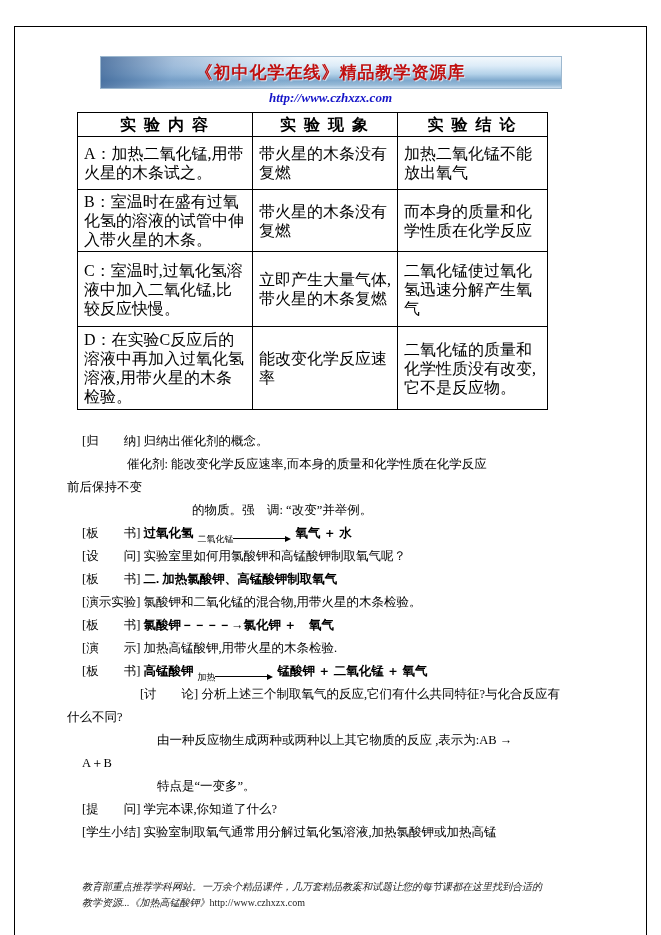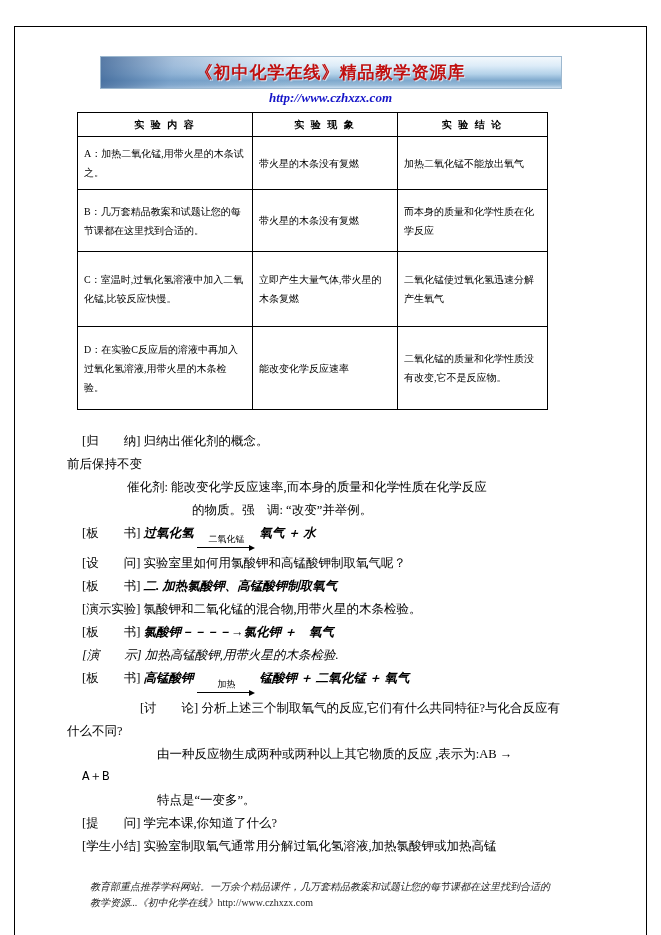--- a/index.html
+++ b/index.html
@@ -44,21 +44,21 @@
     font-style: italic;
     color: var(--link-blue, #1414c8);
     cursor: pointer;
   }
   
   table.exp {
     border-collapse: collapse;
     table-layout: fixed;
     width: 470px;
     margin: 6px 0 0 62px;
-    font-size: 10px;
+    font-size: 16px;
   }
   table.exp th, table.exp td {
     border: 1px solid #000;
     padding: 2px 6px;
     vertical-align: middle;
     line-height: 19px;
     text-align: left;
     overflow: hidden;
   }
   table.exp th {
@@ -77,45 +77,45 @@
   
   .lesson-body {
     margin: 20px 28px 0 52px;
     font-size: 12.5px;
   }
   .lesson-body .line {
     line-height: 23px;
     min-height: 23px;
     white-space: nowrap;
   }
-  .lesson-body .bold { font-weight: bold; font-style: italic; }
+  .lesson-body .bold { font-weight: bold; }
   
   .rxn {
     display: inline-flex;
-    flex-direction: column;
+    flex-direction: row;
     align-items: center;
     vertical-align: -5px;
     margin: 0 4px;
   }
   .rxn-top { font-size: 9px; line-height: 10px; }
   .rxn-shaft { position: relative; display: block; width: 58px; height: 8px; }
   .rxn-shaft::before {
     content: ""; position: absolute; left: 0; right: 4px; top: 3px;
     border-top: 1px solid #000;
   }
   .rxn-shaft::after {
     content: ""; position: absolute; right: 0; top: 0.5px;
     border-left: 6px solid #000;
     border-top: 3px solid transparent;
     border-bottom: 3px solid transparent;
   }
   
   .footer {
     position: absolute;
-    left: 75px; bottom: 28px;
+    left: 67px; bottom: 28px;
     width: 490px;
     font-size: 10px;
     line-height: 16px;
     font-style: italic;
     color: #222;
   }
   .footer .url { font-style: normal; }
 </style>
 </head>
 <body>
@@ -140,64 +140,64 @@
           <th>实 验 结 论</th>
         </tr>
     </thead>
     <tbody>
         <tr>
           <td>A：加热二氧化锰,用带火星的木条试之。</td>
           <td>带火星的木条没有复燃</td>
           <td>加热二氧化锰不能放出氧气</td>
         </tr>
         <tr>
-          <td>B：几万套精品教案和试题让您的每节课都在这里找到合适的。</td>
+          <td>B：室温时在盛有过氧化氢的溶液的试管中伸入带火星的木条。</td>
           <td>带火星的木条没有复燃</td>
           <td>而本身的质量和化学性质在化学反应</td>
         </tr>
         <tr>
           <td>C：室温时,过氧化氢溶液中加入二氧化锰,比较反应快慢。</td>
           <td>立即产生大量气体,带火星的木条复燃</td>
           <td>二氧化锰使过氧化氢迅速分解产生氧气</td>
         </tr>
         <tr>
           <td>D：在实验C反应后的溶液中再加入过氧化氢溶液,用带火星的木条检验。</td>
           <td>能改变化学反应速率</td>
           <td>二氧化锰的质量和化学性质没有改变,它不是反应物。</td>
         </tr>
       </tbody>
   </table>
 
   <div class="lesson-body">
       <div class="line" style="margin-left: 15px;"><span>[归　　纳] 归纳出催化剂的概念。</span></div>
+      <div class="line" style="margin-left: 60px;"><span>催化剂: 能改变化学反应速率,而本身的质量和化学性质在化学反应</span></div>
       <div class="line" style="margin-left: 0px;"><span>前后保持不变</span></div>
-      <div class="line" style="margin-left: 60px;"><span>催化剂: 能改变化学反应速率,而本身的质量和化学性质在化学反应</span></div>
       <div class="line" style="margin-left: 125px;"><span>的物质。强　调: “改变”并举例。</span></div>
       <div class="line" style="margin-left: 15px;"><span>[板　　书] </span><span class="bold">过氧化氢</span><span class="rxn">
           <span class="rxn-top">二氧化锰</span>
           <span class="rxn-shaft"></span>
         </span><span class="bold">氧气 ＋ 水</span></div>
       <div class="line" style="margin-left: 15px;"><span>[设　　问] 实验室里如何用氯酸钾和高锰酸钾制取氧气呢？</span></div>
       <div class="line" style="margin-left: 15px;"><span>[板　　书] </span><span class="bold">二. 加热氯酸钾、高锰酸钾制取氧气</span></div>
       <div class="line" style="margin-left: 15px;"><span>[演示实验] 氯酸钾和二氧化锰的混合物,用带火星的木条检验。</span></div>
       <div class="line" style="margin-left: 15px;"><span>[板　　书] </span><span class="bold">氯酸钾－－－－→氯化钾 ＋　氧气</span></div>
-      <div class="line" style="margin-left: 15px; font-style: italic;"><span>[演　　示] 加热高锰酸钾,用带火星的木条检验.</span></div>
+      <div class="line" style="margin-left: 15px;"><span>[演　　示] 加热高锰酸钾,用带火星的木条检验.</span></div>
       <div class="line" style="margin-left: 15px;"><span>[板　　书] </span><span class="bold">高锰酸钾</span><span class="rxn">
           <span class="rxn-top">加热</span>
           <span class="rxn-shaft"></span>
         </span><span class="bold">锰酸钾 ＋ 二氧化锰 ＋ 氧气</span></div>
       <div class="line" style="margin-left: 15px; text-align: center;"><span>[讨　　论] 分析上述三个制取氧气的反应,它们有什么共同特征?与化合反应有</span></div>
       <div class="line" style="margin-left: 0px;"><span>什么不同?</span></div>
       <div class="line" style="margin-left: 90px;"><span>由一种反应物生成两种或两种以上其它物质的反应 ,表示为:AB →</span></div>
-      <div class="line" style="margin-left: 15px; font-family: Liberation Mono, monospace;"><span>A＋B</span></div>
+      <div class="line" style="margin-left: 15px;"><span>A＋B</span></div>
       <div class="line" style="margin-left: 90px;"><span>特点是“一变多”。</span></div>
       <div class="line" style="margin-left: 15px;"><span>[提　　问] 学完本课,你知道了什么?</span></div>
       <div class="line" style="margin-left: 15px;"><span>[学生小结] 实验室制取氧气通常用分解过氧化氢溶液,加热氯酸钾或加热高锰</span></div>
     </div>
 
   <div class="footer">
     <div>教育部重点推荐学科网站。一万余个精品课件，几万套精品教案和试题让您的每节课都在这里找到合适的</div>
     <div>
-      <span>教学资源...《初中化学在线》</span><span class="url">http://www.czhxzx.com</span>
+      <span>教学资源...《加热高锰酸钾》</span><span class="url">http://www.czhxzx.com</span>
     </div>
   </div>
 
 </div>
 
 </body></html>

